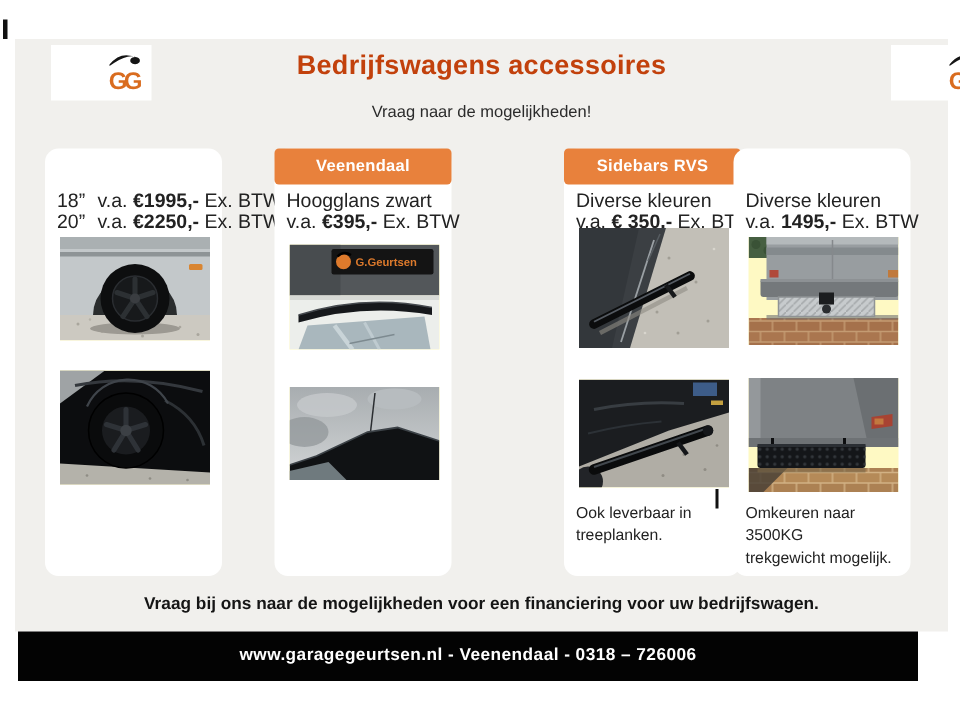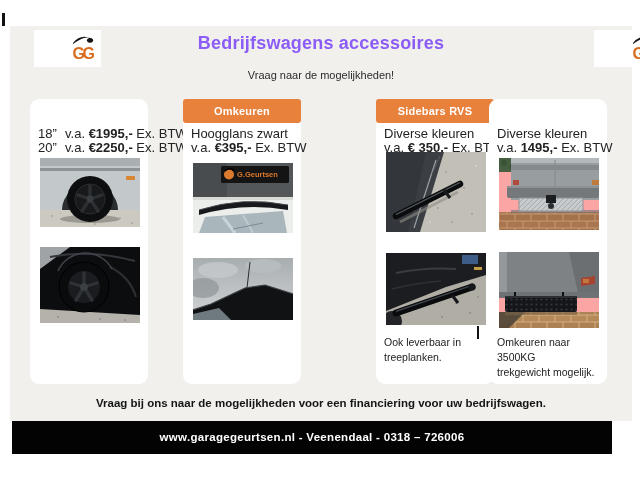--- a/index.html
+++ b/index.html
@@ -6,30 +6,30 @@
   body{
     width:640px;height:480px;position:relative;background:#ffffff;
     font-family:"Liberation Sans","DejaVu Sans",sans-serif;
     -webkit-font-smoothing:antialiased;overflow:hidden;color:#1f1f1f;
   }
   .abs{position:absolute;}
   .stray-mark{left:2px;top:13px;width:3px;height:13px;background:#111;}
   .panel{left:10px;top:26px;width:622px;height:395px;background:#F1F0ED;}
   .logo{top:30px;width:37px;height:37px;background:#ffffff;padding-left:30px;}
   .logo.left{left:34px;} .logo.right{left:594px;}
-  .title{left:10px;right:8px;top:33px;text-align:center;font-size:18px;font-weight:bold;color:#8b5cf6;letter-spacing:.2px;}
+  .title{left:10px;right:8px;top:33px;text-align:center;font-size:18px;font-weight:bold;color:#c2410c;letter-spacing:.2px;}
   .subtitle{left:10px;right:8px;top:69px;text-align:center;font-size:11px;color:#2b2b2b;}
   .card{top:99px;width:118px;height:285px;background:#ffffff;border-radius:9px;}
   .c1{left:30px;} .c2{left:183px;} .c3{left:336px;margin-left:40px;} .c4{left:489px;}
   .btn{position:absolute;top:0;left:0;right:0;height:24px;background:#E8813C;color:#fff;
        font-weight:bold;font-size:11px;text-align:center;line-height:24px;border-radius:3px;letter-spacing:.2px;}
   .price-area{position:absolute;top:28px;left:8px;right:2px;font-size:13px;line-height:13.5px;color:#222;white-space:nowrap;}
   .prow .psize{display:inline-block;width:27px;}
   .pamt{font-weight:bold;}
-  .photo{position:absolute;left:10px;width:100px;overflow:hidden;background:#fca5a5;}
+  .photo{position:absolute;left:10px;width:100px;overflow:hidden;background:#fef9c3;}
   .photo svg{display:block;width:100%;height:100%;}
   .note{position:absolute;left:8px;right:2px;font-size:10.5px;line-height:15px;color:#222;}
   .caret{left:477px;top:326px;width:2px;height:13px;background:#111;}
   .finance{left:10px;right:8px;top:397px;text-align:center;font-size:11.5px;font-weight:bold;color:#151515;}
   .contactbar{left:12px;top:421px;width:600px;height:33px;background:#030303;color:#ffffff;
               text-align:center;line-height:33px;font-size:11.5px;font-weight:bold;letter-spacing:.3px;}
 </style>
 </head>
 <body>
 
@@ -114,21 +114,21 @@
         <line x1="44" y1="40" x2="52" y2="53"></line>
           <line x1="44" y1="40" x2="36" y2="53"></line>
         <line x1="44" y1="40" x2="31" y2="36"></line>
       </g>
       <circle cx="44" cy="40" r="3.8" fill="#3c4045"></circle>
     </svg>
   </div>
 </div>
 
 <div class="abs card c2">
-  <div class="btn">Omkeuren</div>
+  <div class="btn">Veenendaal</div>
   <div class="price-area">
     <div>Hoogglans zwart</div>
     <div class="prow">
       <span>v.a.</span>
       <span class="pamt">€395,-</span>
       <span>Ex. BTW</span>
     </div>
   </div>
   <div class="photo" style="top:64px;height:70px;">
     <svg viewBox="0 0 100 70" preserveAspectRatio="none">

